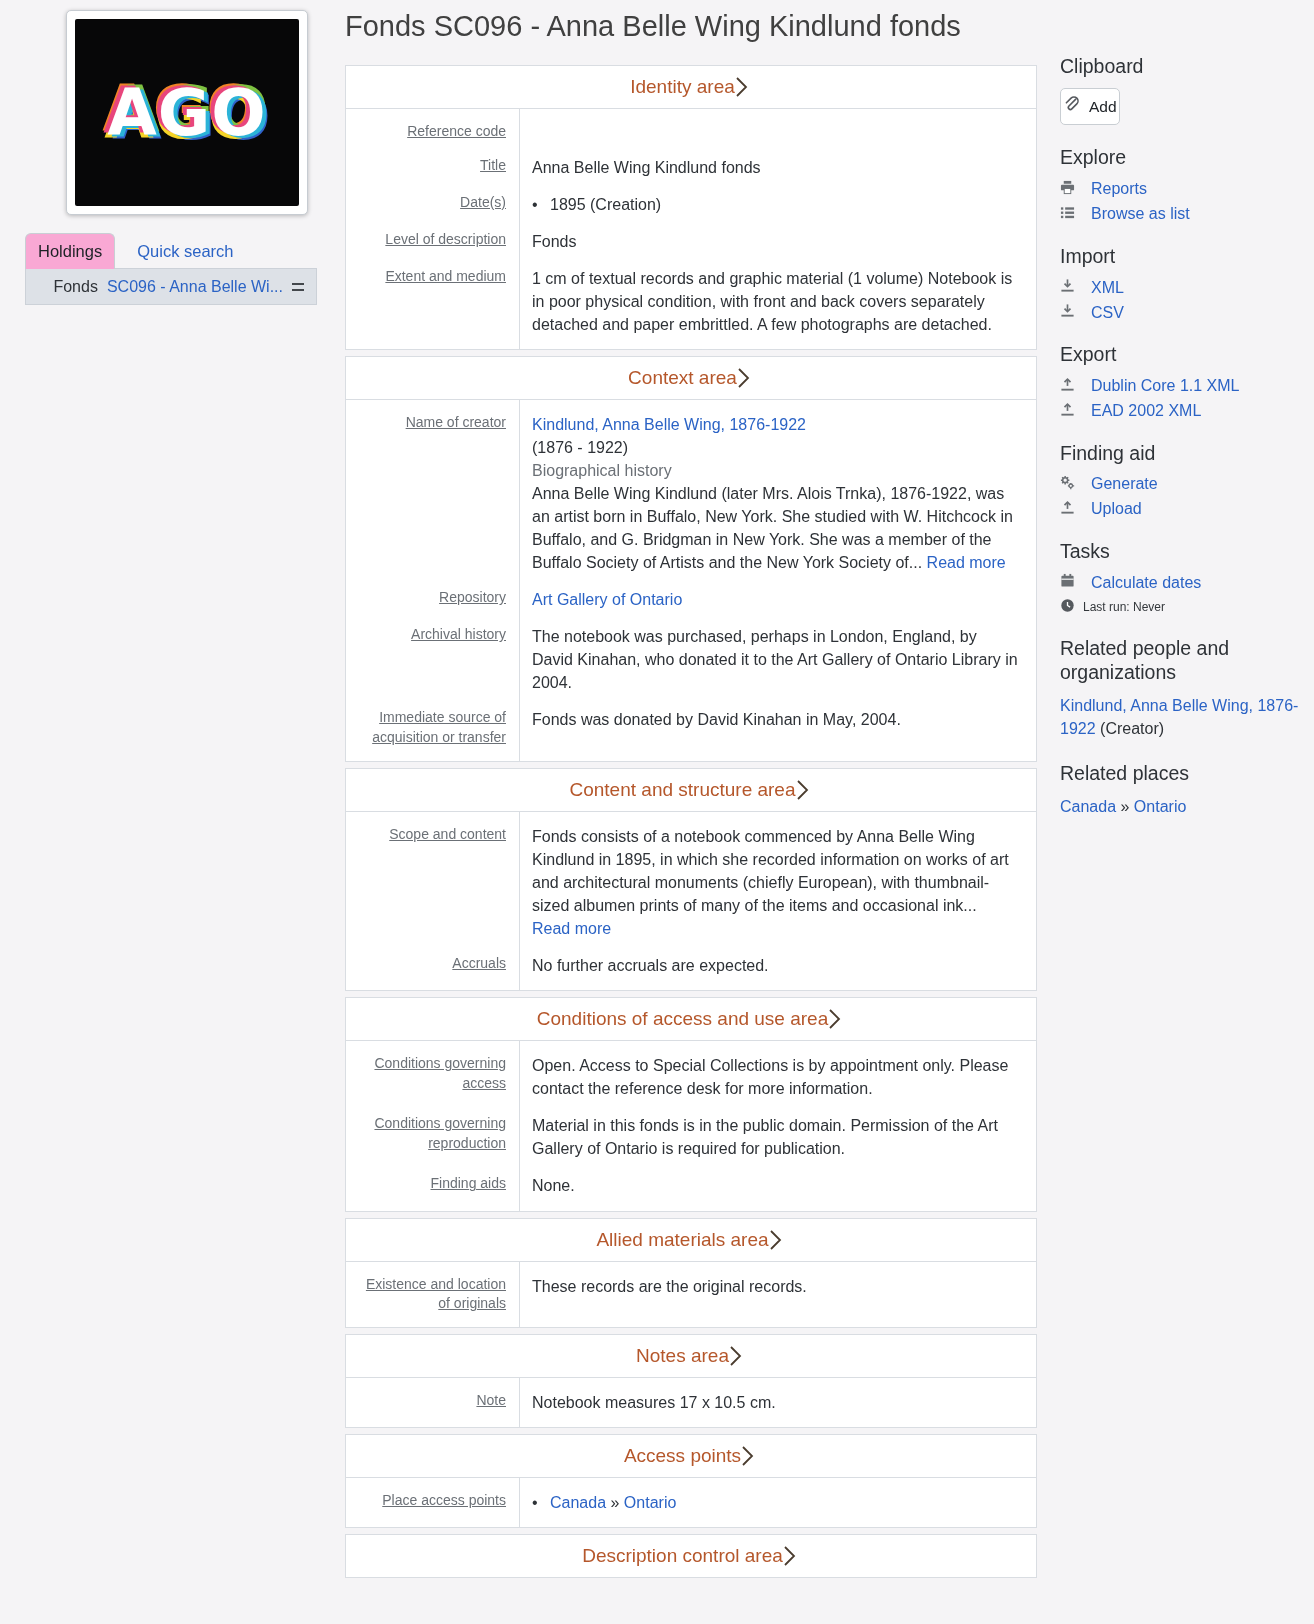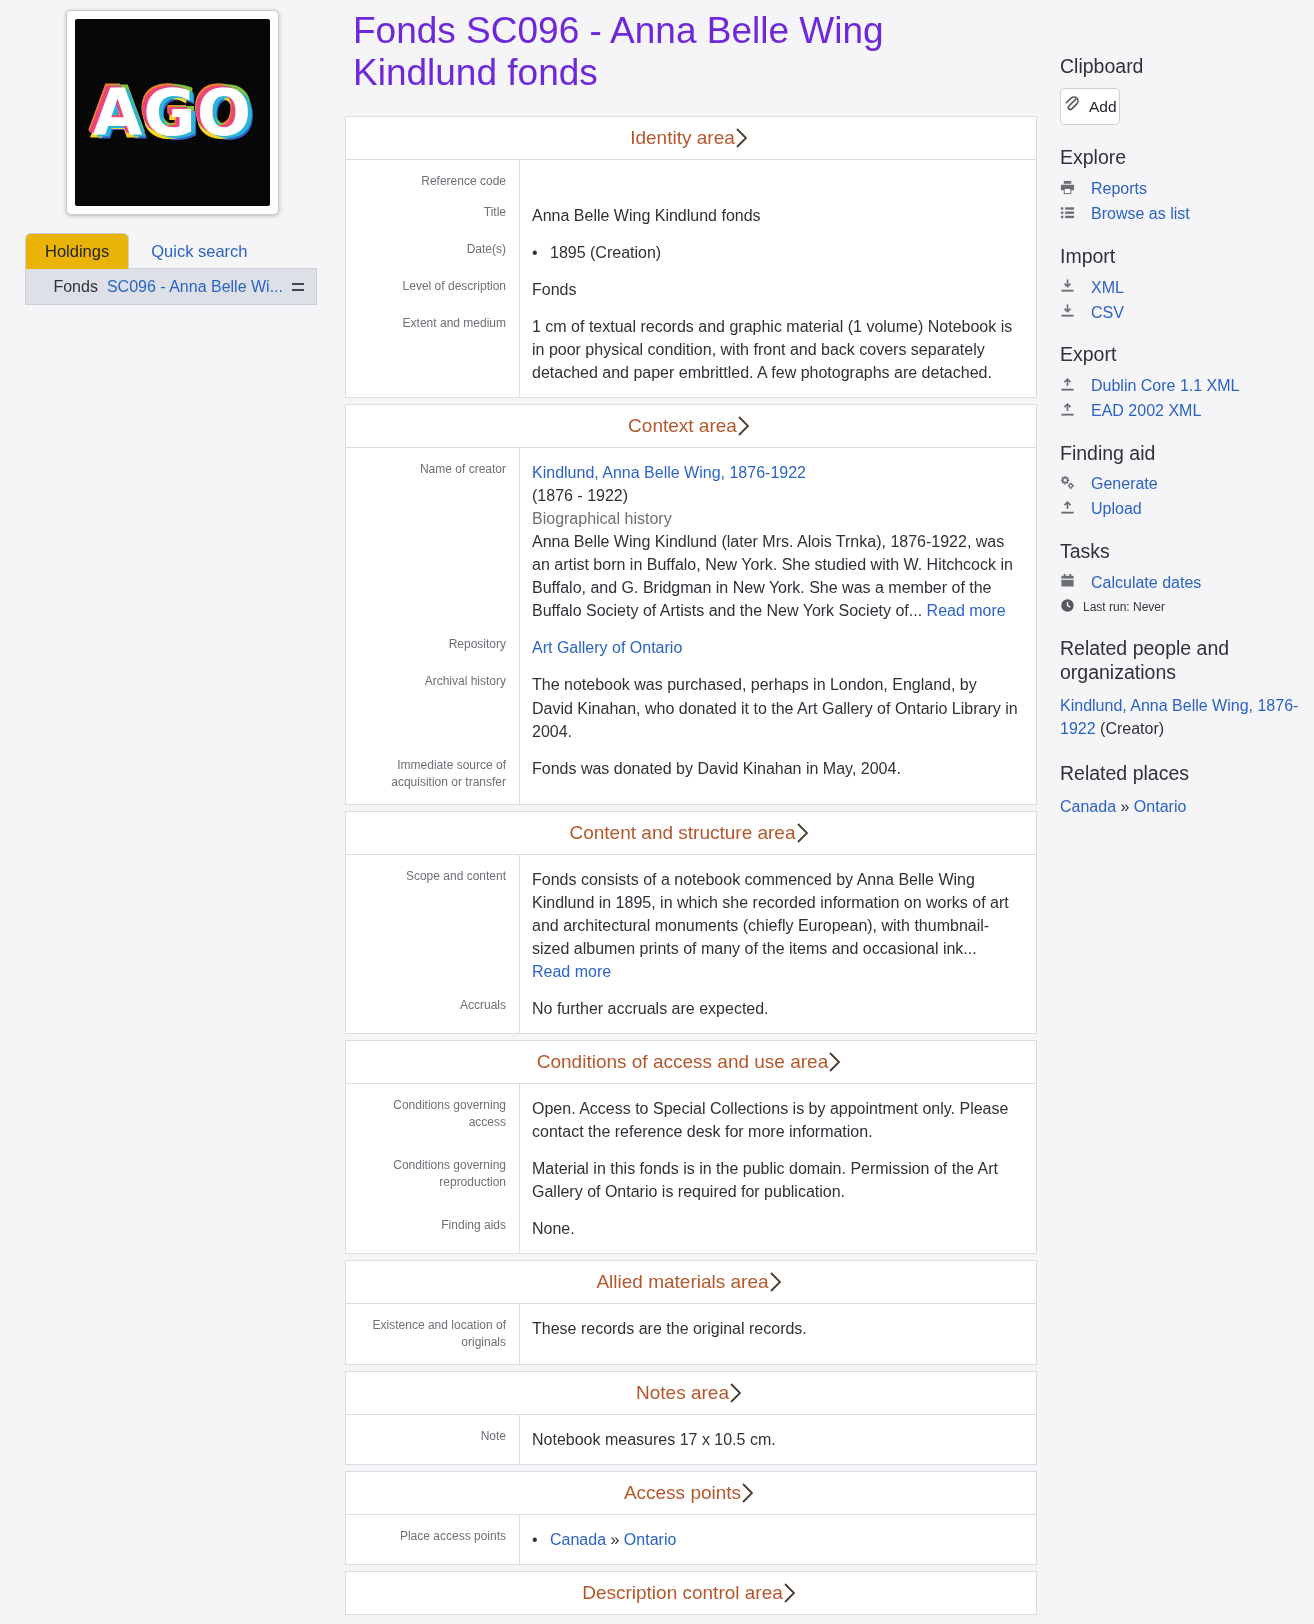--- a/index.html
+++ b/index.html
@@ -8,66 +8,66 @@
     position:relative; overflow:hidden;
     background:#f5f4f6;
     font-family:"Liberation Sans", sans-serif;
     color:#2e3237;
   }
   a { text-decoration:none; color:#2b63c5; cursor:pointer; }
 
   
   .left-col { position:absolute; left:25px; top:10px; width:292px; }
   .logo-card {
-    margin-left:41px; width:213px; height:205px; background:#fff;
+    margin-left:41px; width:242px; height:205px; background:#fff;
     border:1px solid #c7ccd2; border-radius:5px; padding:8px;
     box-shadow:0 1px 4px rgba(0,0,0,.25);
   }
   .logo-img {
     width:100%; height:100%; background:#070708; border-radius:2px;
     display:flex; align-items:center; justify-content:center;
   }
   .logo-text {
     color:#fff; font-size:64px; font-weight:800; letter-spacing:1px;
     font-family:"DejaVu Sans", sans-serif;
     text-shadow:-4px -2px 0 #e8457c, 4px 2px 0 #2bb3d8, -3px 3px 0 #f5d327,
                 3px -3px 0 #7ec242, 5px 4px 0 #2f61c9, -5px -4px 0 #f08226;
   }
   .tabs { display:flex; margin-top:18px; align-items:flex-end; }
   .tab-active {
-    background:#eab308; border:1px solid #c9ced4; border-bottom:none;
-    border-radius:6px 6px 0 0; padding:8px 19px; font-size:16.5px; color:#1e2226;
+    background:#f9a8d4; border:1px solid #c9ced4; border-bottom:none;
+    border-radius:6px 6px 0 0; padding:8px 12px; font-size:16.5px; color:#1e2226;
     position:relative; z-index:2;
   }
   .tab-link { padding:8px 22px; font-size:16.5px; }
   .tree-row {
     background:#dde1e7; border:1px solid #ccd1d8; height:37px; margin-top:-1px;
     display:flex; align-items:center; justify-content:flex-end;
     padding:0 12px; gap:9px; font-size:16px; color:#2e3237;
   }
   .tree-link { white-space:nowrap; }
   .drag-handle { display:inline-flex; flex-direction:column; gap:4px; cursor:pointer; }
   .drag-handle i { display:block; width:12px; height:2px; background:#43474c; }
 
   
   .main-col { position:absolute; left:345px; top:8px; width:692px; }
-  h1.page-title { font-size:37px; font-weight:500; color:#6d28d9; margin:2px 8px 22px; }
+  h1.page-title { font-size:29px; font-weight:500; color:#404040; margin:2px 0 22px; }
   .section { margin-bottom:6px; }
   .sec-header {
     background:#fff; border:1px solid #d9dde2; padding:10px 16px;
     display:flex; align-items:center; justify-content:center; cursor:pointer;
   }
   .sec-title { color:#b5572b; font-size:19px; }
   .chev { display:flex; align-items:center; padding-right:4px; }
   .sec-table { background:#fff; border:1px solid #d9dde2; margin-top:-1px; position:relative; padding:6px 0; }
   .sec-table::before { content:""; position:absolute; left:173px; top:0; bottom:0; width:1px; background:#d9dde2; }
   .frow { display:flex; padding:7px 0; }
   .flabel {
     flex:0 0 173px; width:173px; text-align:right; color:#6b7076;
-    padding:0 13px 0 8px; font-size:12px; line-height:1.42;
+    padding:0 13px 0 8px; font-size:14px; line-height:1.42;text-decoration:underline;
   }
   .fvalue { flex:1; padding:0 18px 0 13px; font-size:16px; line-height:1.44; color:#2e3237; }
   .fvalue .bullet { display:inline-block; width:18px; }
   .sub-gray { color:#6b7076; }
   .sep-dark { color:#2e3237; }
 
   
   .right-col { position:absolute; left:1060px; top:55px; width:246px; }
   .side-h { font-size:19.5px; font-weight:500; color:#2e3237; margin:21px 0 10px; line-height:1.2; }
   .side-h.first { margin-top:0; }

